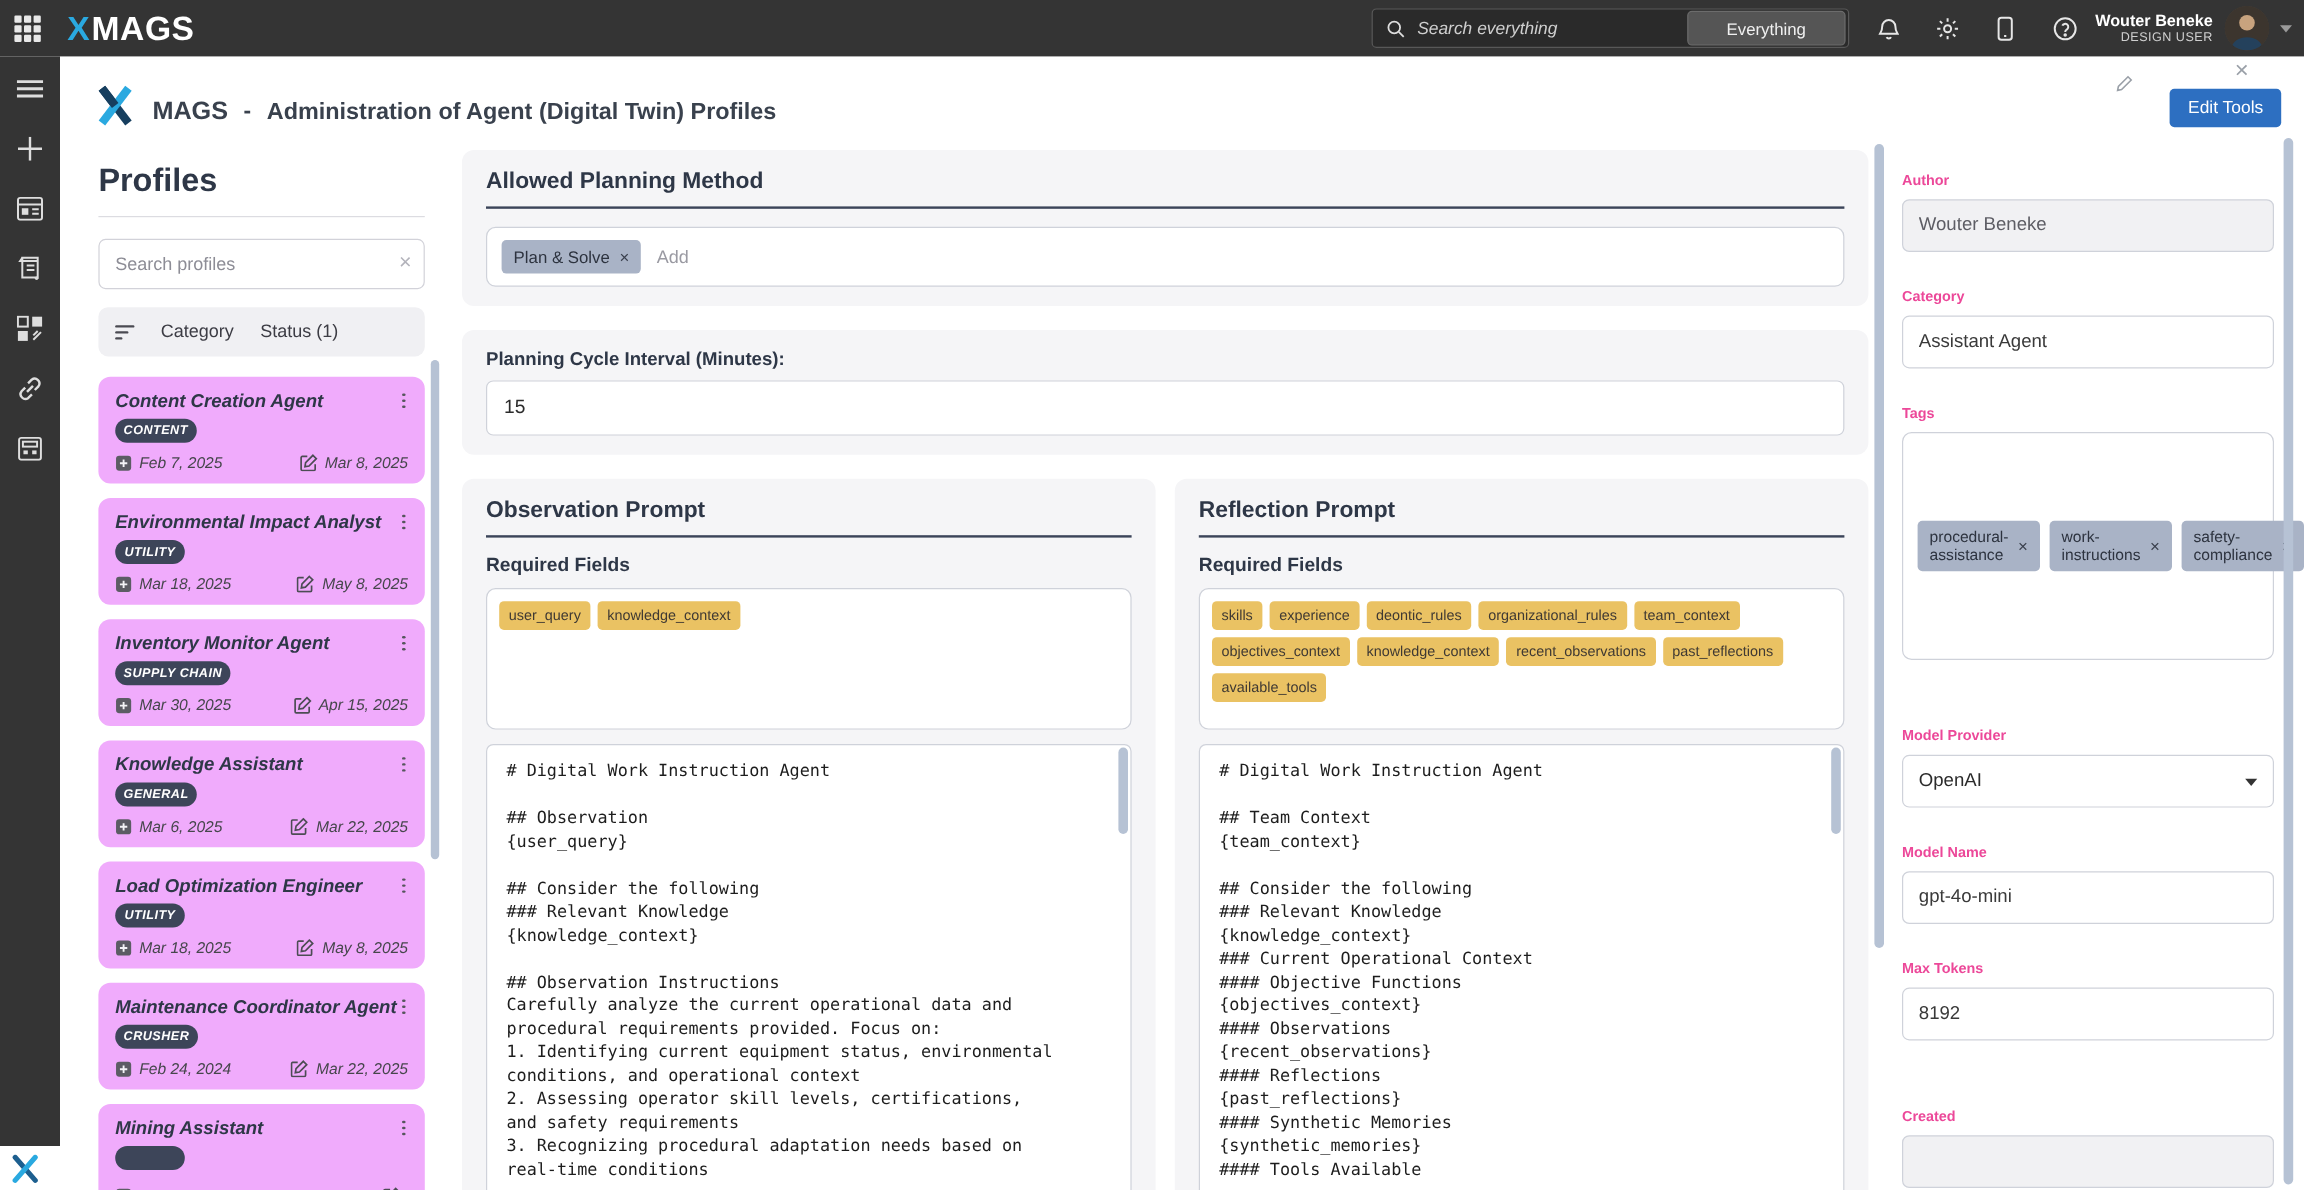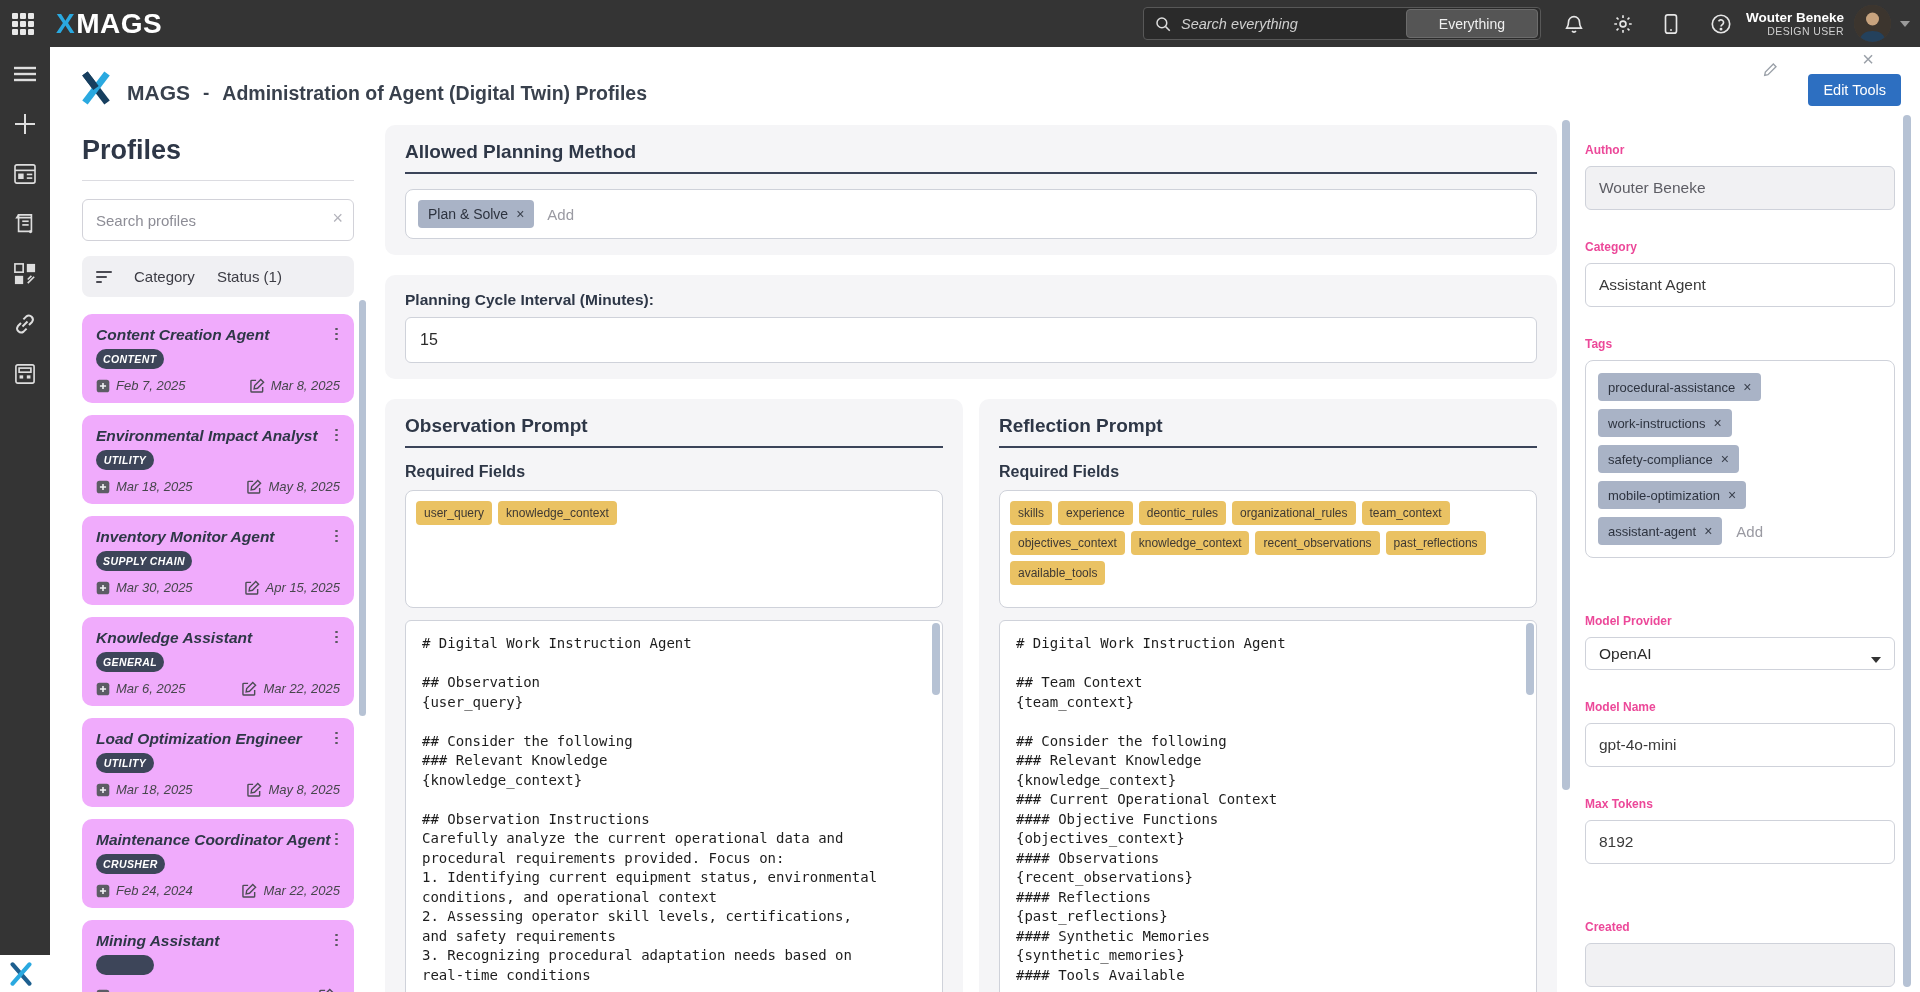--- a/index.html
+++ b/index.html
@@ -112,23 +112,23 @@
   .code-thumb { position:absolute; right:2px; top:2px; width:8px; height:72px; border-radius:4px; background:#b6c2d4; }
 
   
   .details { position:absolute; left:1535px; top:58px; width:310px; height:887px; padding-top:38px; }
   .d-label { font-size:12px; font-weight:700; color:#ec4899; margin-bottom:9px; }
   .d-input { width:100%; height:44px; background:#fff; border:1px solid #cfd2da; border-radius:6px;
     padding:0 13px; font-size:15.5px; color:#3a3a3a; outline:none; font-family:"Liberation Sans",sans-serif; }
   .d-input.disabled { background:#f1f1f3; color:#5d5d64; }
   .d-field { margin-bottom:30px; }
   .tags-box { border:1px solid #cfd2da; border-radius:8px; background:#fff; padding:12px;
-    display:flex; flex-direction:column; gap:8px; min-height:190px; }
+    display:flex; flex-direction:row; gap:8px; min-height:190px; }
   .tag-row { display:flex; align-items:center; gap:14px; }
-  .d-select { position:relative; width:100%; height:33px; background:#fff; border:1px solid #cfd2da;
+  .d-select { position:relative; width:100%; height:44px; background:#fff; border:1px solid #cfd2da;
     border-radius:6px; display:flex; align-items:center; padding:0 13px; font-size:15.5px; color:#2b2b2b; cursor:pointer; }
   .d-select .sc { position:absolute; right:13px; top:19px; width:0; height:0;
     border-left:5px solid transparent; border-right:5px solid transparent; border-top:6px solid #333; }
   .gap-lg { height:26px; }
 
   
   .sb { position:absolute; border-radius:4px; background:#b6c2d4; }
   .sb-profiles { left:309px; top:253px; width:7px; height:416px; }
   .sb-main { left:1512px; top:73px; width:8px; height:670px; }
   .sb-page { left:1853px; top:68px; width:8px; height:872px; }

